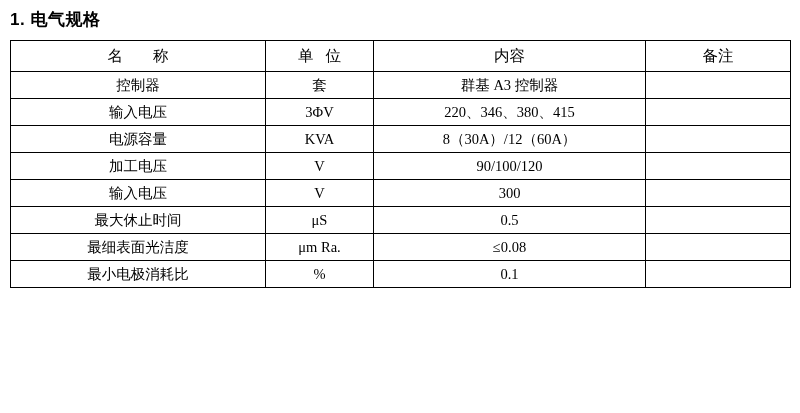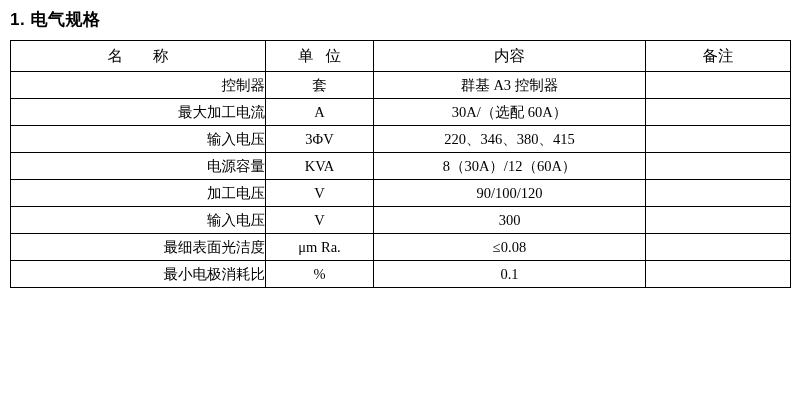--- a/index.html
+++ b/index.html
@@ -60,21 +60,21 @@
     display: flex;
     justify-content: center;
     gap: 30px;
   }
   .hdr-unit {
     display: flex;
     justify-content: center;
     gap: 12px;
   }
   .cell-name {
-    text-align: right;
+    text-align: center;
     padding-left: 14px;
   }
   .cell-unit, .cell-content, .cell-remark {
     text-align: center;
   }
   sup {
     font-size: 9px;
     vertical-align: super;
     line-height: 0;
   }
@@ -112,26 +112,20 @@
       </tr>
     </thead>
     <tbody>
       <tr>
         <td class="cell-name">控制器</td>
         <td class="cell-unit">套</td>
         <td class="cell-content">群基 A3 控制器</td>
         <td class="cell-remark"></td>
       </tr>
       <tr>
-        <td class="cell-name">最大加工电流</td>
-        <td class="cell-unit">A</td>
-        <td class="cell-content">30A/（选配 60A）</td>
-        <td class="cell-remark"></td>
-      </tr>
-      <tr>
         <td class="cell-name">输入电压</td>
         <td class="cell-unit">3ΦV</td>
         <td class="cell-content">220、346、380、415</td>
         <td class="cell-remark"></td>
       </tr>
       <tr>
         <td class="cell-name">电源容量</td>
         <td class="cell-unit">KVA</td>
         <td class="cell-content">8（30A）/12（60A）</td>
         <td class="cell-remark"></td>
@@ -142,20 +136,26 @@
         <td class="cell-content">90/100/120</td>
         <td class="cell-remark"></td>
       </tr>
       <tr>
         <td class="cell-name">输入电压</td>
         <td class="cell-unit">V</td>
         <td class="cell-content">300</td>
         <td class="cell-remark"></td>
       </tr>
       <tr>
+        <td class="cell-name">最大休止时间</td>
+        <td class="cell-unit">μS</td>
+        <td class="cell-content">0.5</td>
+        <td class="cell-remark"></td>
+      </tr>
+      <tr>
         <td class="cell-name">最细表面光洁度</td>
         <td class="cell-unit">μm Ra.</td>
         <td class="cell-content">≤0.08</td>
         <td class="cell-remark"></td>
       </tr>
       <tr>
         <td class="cell-name">最小电极消耗比</td>
         <td class="cell-unit">%</td>
         <td class="cell-content">0.1</td>
         <td class="cell-remark"></td>

